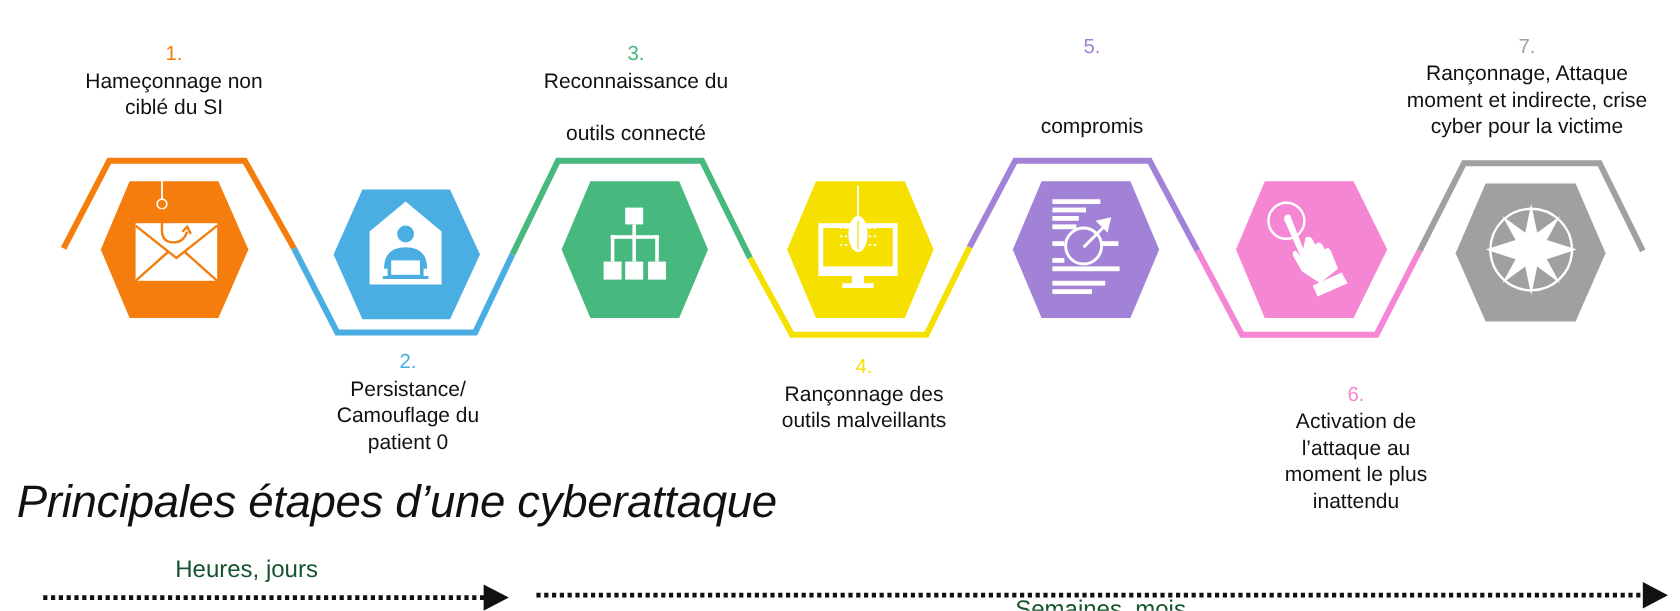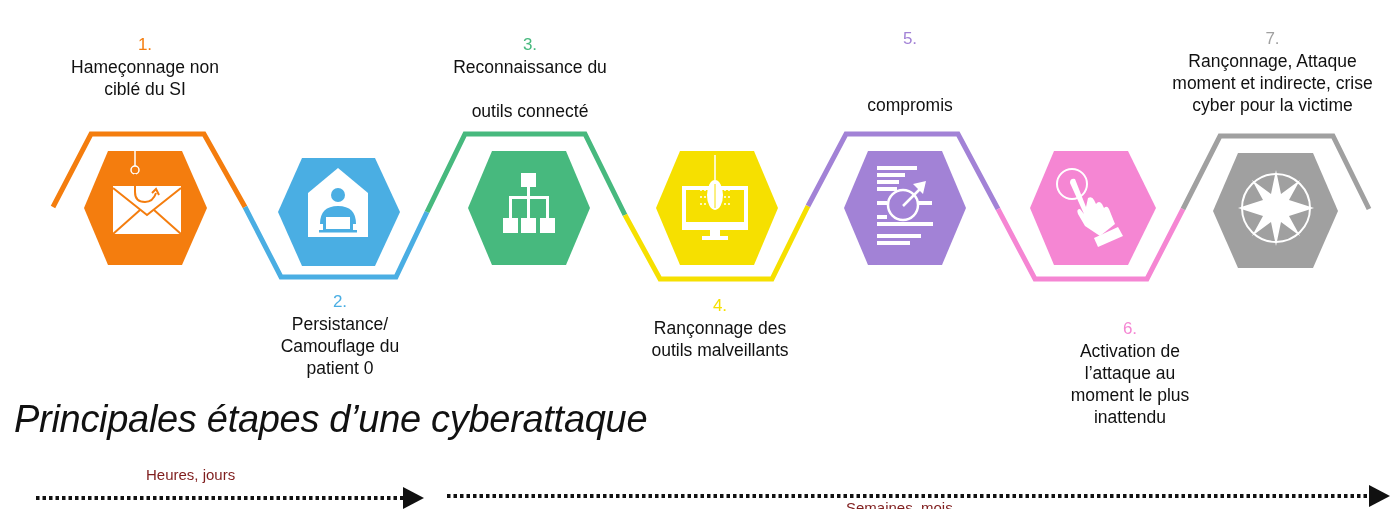--- a/index.html
+++ b/index.html
@@ -3,21 +3,21 @@
   <meta charset="utf-8">
   <style>
     html, body { margin:0; padding:0; background:#ffffff; }
     body { width:1400px; height:509px; position:relative; overflow:hidden;
            font-family:"Liberation Sans", sans-serif; color:#111; }
     svg.canvas { position:absolute; left:0; top:0; }
     .label { position:absolute; text-align:center; font-size:17.5px; line-height:22px; color:#111; }
     .label .num { display:block; font-size:17px; line-height:22px; }
     .title { position:absolute; left:14px; top:396px; font-size:38px; line-height:46px;
              color:#111; letter-spacing:-0.3px;font-style:italic; }
-    .timeline-label { position:absolute; font-size:15px; line-height:22px; color:#7f1d1d; }
+    .timeline-label { position:absolute; font-size:20px; line-height:22px; color:#14532d; }
   </style>
 </head>
 <body>
 
 <svg class="canvas" width="1400" height="509" viewBox="0 0 1400 509">
 
   <g fill="none" stroke-width="5" stroke-linejoin="miter" stroke-linecap="butt">
     <polyline points="53,207 91,134 204,134 245,207" stroke="#F47D0E"></polyline>
     <polyline points="245,207 281,277 396,277 427,212" stroke="#4AAEE3"></polyline>
     <polyline points="427,212 465,134 585,134 625,215" stroke="#47B97E"></polyline>

